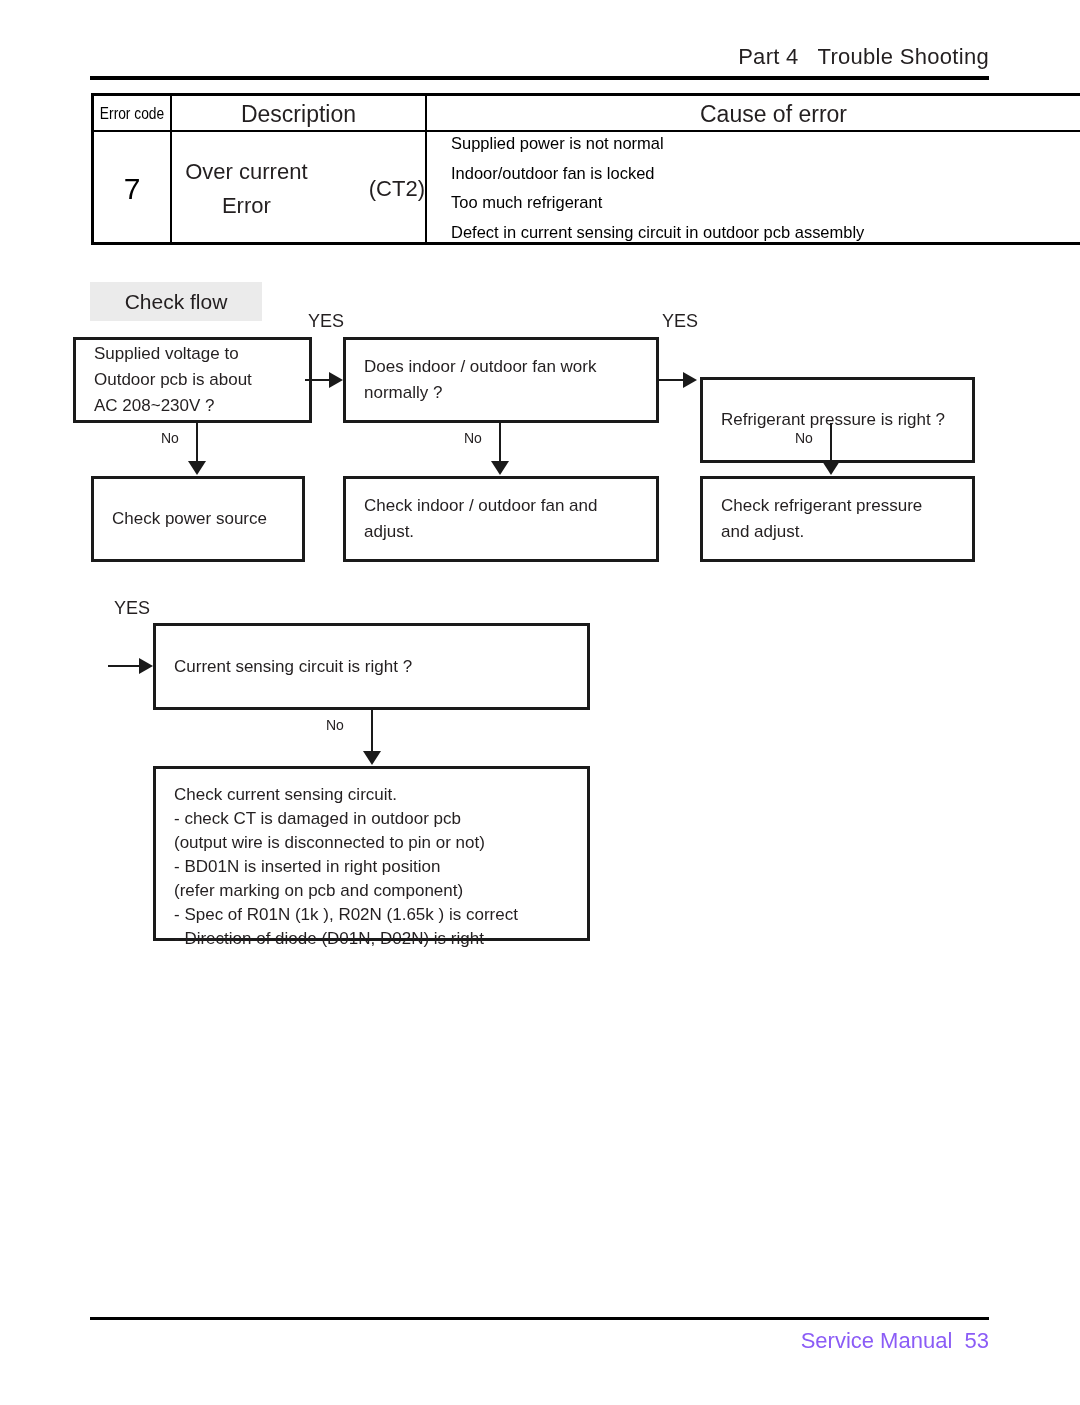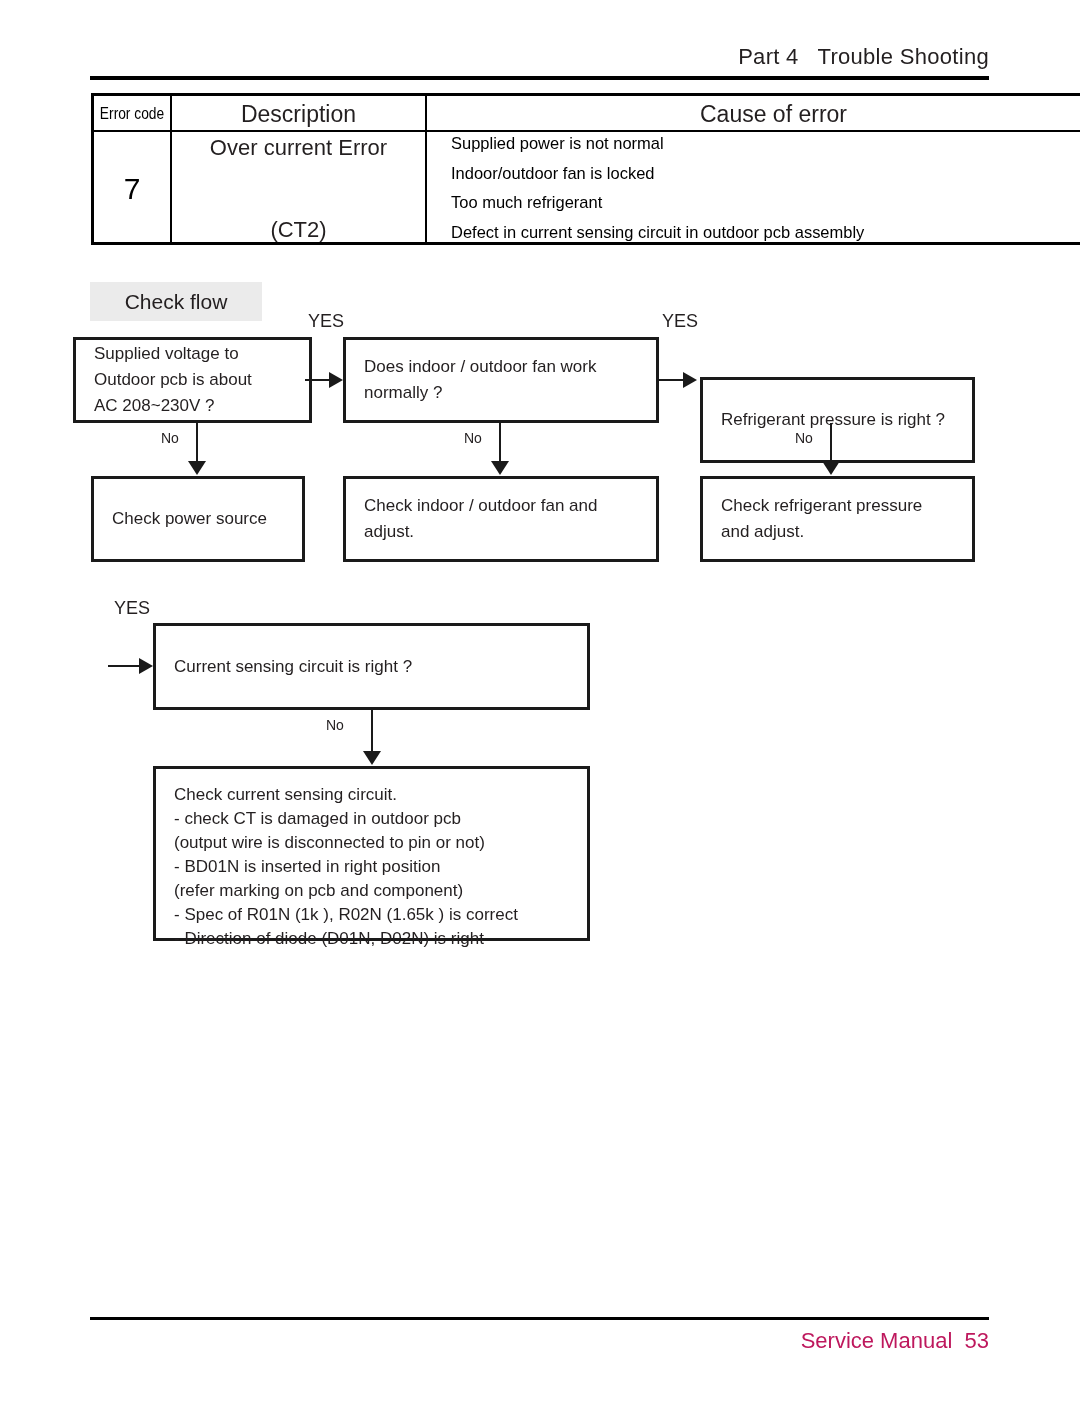--- a/index.html
+++ b/index.html
@@ -96,21 +96,20 @@
   }
 
   .b-code {
     left: 0; top: 36px; width: 76px; height: 113px;
     justify-content: center;
     font-size: 30px;
   }
   .b-desc {
     left: 78px; top: 36px; width: 253px; height: 113px;
     justify-content: center;
-    flex-direction: column;
     font-size: 22px;
     line-height: 34px;
     color: #231f20;
     text-align: center;
     gap: 48px;
   }
   .b-cause {
     left: 333px; top: 36px; right: 0; height: 113px;
     flex-direction: column;
     align-items: flex-start;
@@ -203,21 +202,21 @@
     height: 3px;
     background: #000000;
   }
   .foot-text {
     position: absolute;
     left: 0;
     top: 1328px;
     width: 989px;
     text-align: right;
     font-size: 22px;
-    color: #be185d;
+    color: #8b5cf6;
     white-space: pre;
   }
 </style>
 </head>
 <body>
 
 <div id="page">
 
   <div class="head-title">Part 4   Trouble Shooting</div>
   <div class="head-rule"></div>

